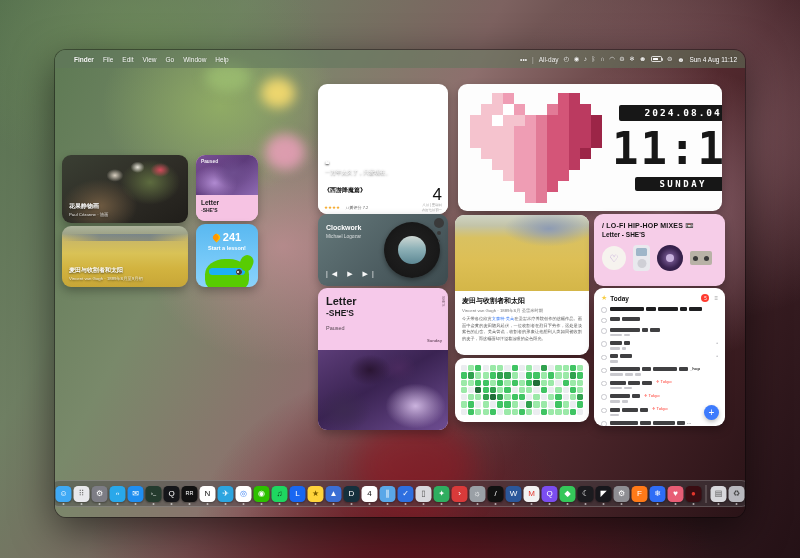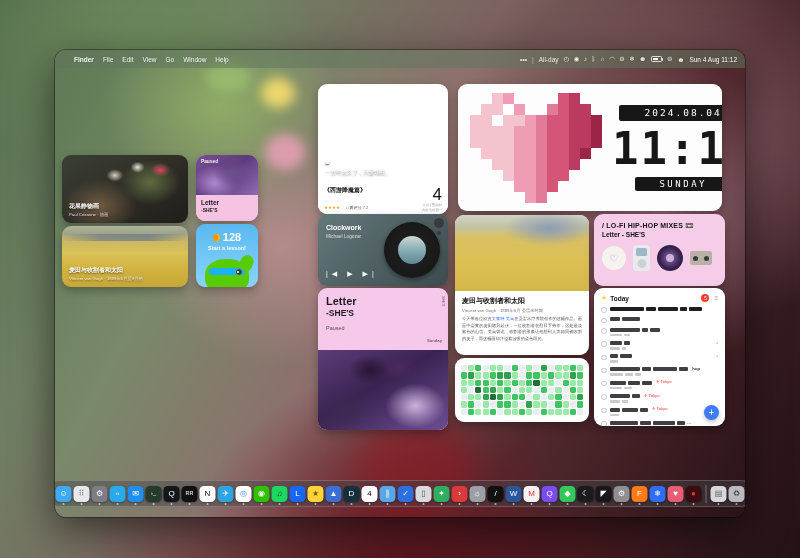--- a/index.html
+++ b/index.html
@@ -122,21 +122,21 @@
   #w-movie .rating { color:#666; font-size:4px; margin-left:1px;}
   #w-movie .right { width:26px; text-align:right; flex-shrink:0;}
   #w-movie .day { font-size:17px; font-weight:300; color:#111; line-height:1; }
   #w-movie .dsub { font-size:3.4px; color:#999; line-height:1.5;}
 
   
   #w-clock { left:403px; top:34px; width:264px; height:127px; background:#fdfdfd; display:flex; padding:10px 12px; gap:10px;}
   #heart { display:grid; grid-template-columns:repeat(12,11px); grid-auto-rows:11px; align-self:center; }
   #heart i { display:block; }
   #clock-right { flex:1; display:flex; flex-direction:column; align-items:center; justify-content:center; gap:5px; font-family:"DejaVu Sans Mono", monospace;}
-  .pix-bar { background:#171717; color:#fff; font-weight:normal; text-align:center; border-radius:2px;}
+  .pix-bar { background:#171717; color:#fff; font-weight:bold; text-align:center; border-radius:2px;}
   #pix-date { width:128px; font-size:9.5px; letter-spacing:2px; padding:2.5px 0;}
   #pix-time { font-size:44px; font-weight:bold; color:#171717; letter-spacing:2px; line-height:1; margin:1px 0;}
   #pix-day { width:96px; font-size:9px; letter-spacing:2.5px; padding:2px 0;}
 
   
   #w-clockwork { left:263px; top:164px; width:130px; height:72px; background:linear-gradient(135deg,#64787a,#4c5c60 60%,#3e4c50); color:#fff; }
   #w-clockwork .t { position:absolute; left:8px; top:10px; font-size:7px; font-weight:bold;}
   #w-clockwork .a { position:absolute; left:8px; top:20px; font-size:4.8px; opacity:.75;}
   #w-clockwork .controls { position:absolute; left:8px; bottom:8px; font-size:7px; letter-spacing:4px; opacity:.95;}
   .vinyl { position:absolute; right:8px; top:8px; width:56px; height:56px; border-radius:50%; background:radial-gradient(circle,#222 0%,#1a1a1a 60%,#101010 100%); box-shadow:0 2px 5px rgba(0,0,0,.4);}
@@ -287,21 +287,21 @@
     <div class="paused">Paused</div>
     <div class="meta">
       <div class="t">Letter</div>
       <div class="a">-SHE'S</div>
     </div>
   </div>
 
   <div class="widget" id="w-duo">
     <div class="row">
       <span class="flame"></span>
-      <span class="streak">128</span>
+      <span class="streak">241</span>
     </div>
     <div class="cta">Start a lesson!</div>
     <div class="owl">
         <span class="wing"></span>
       </div>
   </div>
 
   <div class="widget" id="w-movie">
     <div class="photo"></div>
     <div class="quote">

